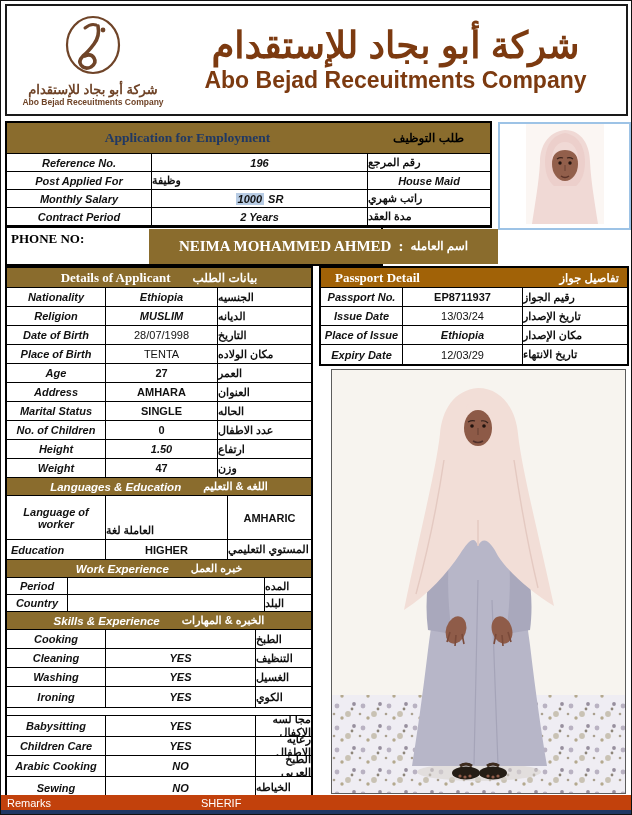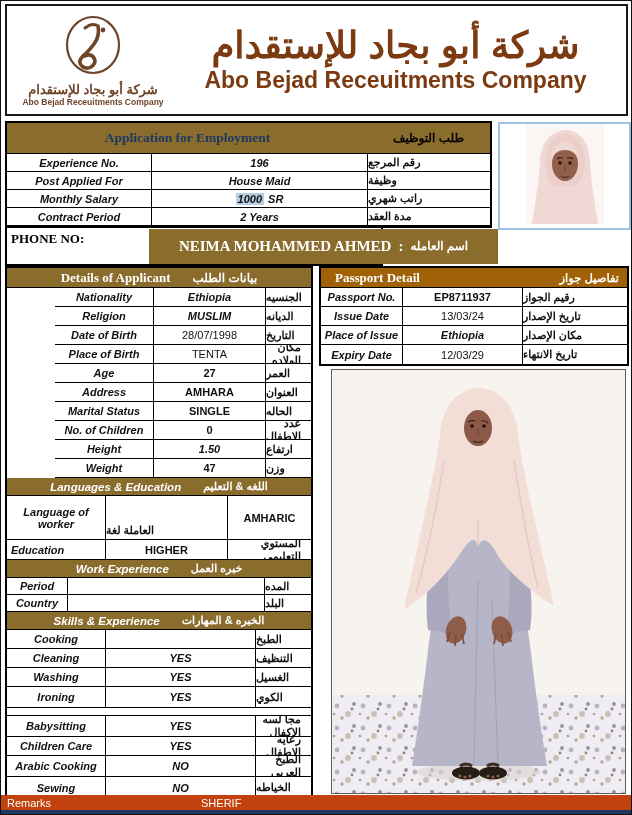--- a/index.html
+++ b/index.html
@@ -17,21 +17,21 @@
 
   
   .sec-head { background: #8a6c2d; color: #fff; display: flex; align-items: center; justify-content: center; gap: 22px; font-weight: bold; border-bottom: 1.5px solid #000; }
   .row { display: grid; border-bottom: 1.5px solid #000; }
   .row > .cell { display: flex; align-items: center; justify-content: center; border-right: 1.5px solid #000; overflow: hidden; }
   .row > .cell:last-child { border-right: none; }
   .lab { font-weight: bold; font-style: italic; font-size: 11px; color: #111; }
   .val { font-weight: bold; font-style: italic; font-size: 11px; color: #111; }
   .val.up { font-style: normal; }
   .val.reg { font-style: normal; font-weight: normal; }
-  .ar { font-weight: bold; font-size: 11px; color: #111; justify-content: flex-end !important; padding-right: 10px; direction: rtl; }
+  .ar { font-weight: bold; font-size: 11px; color: #111; justify-content: flex-end !important; direction: rtl; }
 
   
   .app-section { position: absolute; left: 4px; top: 120px; width: 487px; height: 107px; border: 2px solid #000; display: flex; flex-direction: column; }
   .g-app { grid-template-columns: 145px 216px 1fr; }
   .app-head { height: 33px; display: grid; grid-template-columns: 361px 1fr; background: #8a6c2d; border-bottom: 1.5px solid #000; }
   .app-head .en { color: #1f3864; font-family: "Liberation Serif", serif; font-weight: bold; font-size: 13.5px; display: flex; align-items: center; justify-content: center; }
   .app-head .arh { color: #000; font-weight: bold; font-size: 12px; display: flex; align-items: center; direction: rtl; padding-right: 26px; }
   .app-row { height: 19px; }
   .app-fill { flex: 1; }
   .hl { background: #b8cce4; padding: 0 2px; }
@@ -41,21 +41,21 @@
   .photo-small { position: absolute; left: 497px; top: 121px; width: 133px; height: 108px; border: 2px solid #9dc3e6; background: #fff; display: flex; align-items: center; justify-content: center; }
 
   
   .phone-strip { position: absolute; left: 4px; top: 227px; width: 378px; height: 38px; border: 2px solid #000; border-top: none; }
   .phone-label { position: absolute; left: 4px; top: 3px; font-family: "Liberation Serif", serif; font-weight: bold; font-size: 13px; color: #000; }
   .name-bar { position: absolute; left: 148px; top: 228px; width: 349px; height: 35px; background: #8a6c2d; color: #fff; display: flex; align-items: center; justify-content: center; gap: 7px; font-family: "Liberation Serif", serif; font-weight: bold; font-size: 15px; }
   .name-bar .nb-ar { font-size: 12px; direction: rtl; }
 
   
   .left-block { position: absolute; left: 4px; top: 265px; width: 308px; border: 2px solid #000; }
-  .g-det   { grid-template-columns: 99px 112px 1fr; margin-left: 48px; }
+  .g-det   { grid-template-columns: 99px 112px 1fr; }
   .g-lang  { grid-template-columns: 99px 122px 1fr; }
   .g-work  { grid-template-columns: 61px 197px 1fr; }
   .g-skill { grid-template-columns: 99px 150px 1fr; }
   .det-head { height: 20px; font-family: "Liberation Serif", serif; font-size: 13px; }
   .det-head .h-ar { font-family: "Liberation Sans", sans-serif; font-size: 12px; direction: rtl; }
   .det-row { height: 19px; }
   .lang-head, .work-head, .skill-head { height: 18px; font-style: italic; font-size: 11.5px; }
   .lang-head .h-ar, .work-head .h-ar, .skill-head .h-ar { font-style: normal; font-size: 11px; direction: rtl; }
   .lang-row1 { height: 44px; }
   .lang-row1 .lab { text-align: center; }
@@ -105,28 +105,28 @@
       <div class="title-en">Abo Bejad Receuitments Company</div>
     </div>
   </div>
 
   <div class="app-section">
     <div class="app-head">
       <div class="en">Application for Employment</div>
       <div class="arh">طلب التوظيف</div>
     </div>
     <div class="row g-app app-row">
-      <div class="cell lab">Experience No.</div>
+      <div class="cell lab">Reference No.</div>
       <div class="cell val">196</div>
       <div class="cell ar">رقم المرجع</div>
     </div>
     <div class="row g-app app-row">
       <div class="cell lab">Post Applied For</div>
+      <div class="cell ar">وظيفة</div>
       <div class="cell val">House Maid</div>
-      <div class="cell ar">وظيفة</div>
     </div>
     <div class="row g-app app-row">
       <div class="cell lab">Monthly Salary</div>
       <div class="cell val">
           <span class="hl">1000</span>
           <span class="sfx">SR</span>
         </div>
       <div class="cell ar">راتب شهري</div>
     </div>
     <div class="row g-app app-row">

